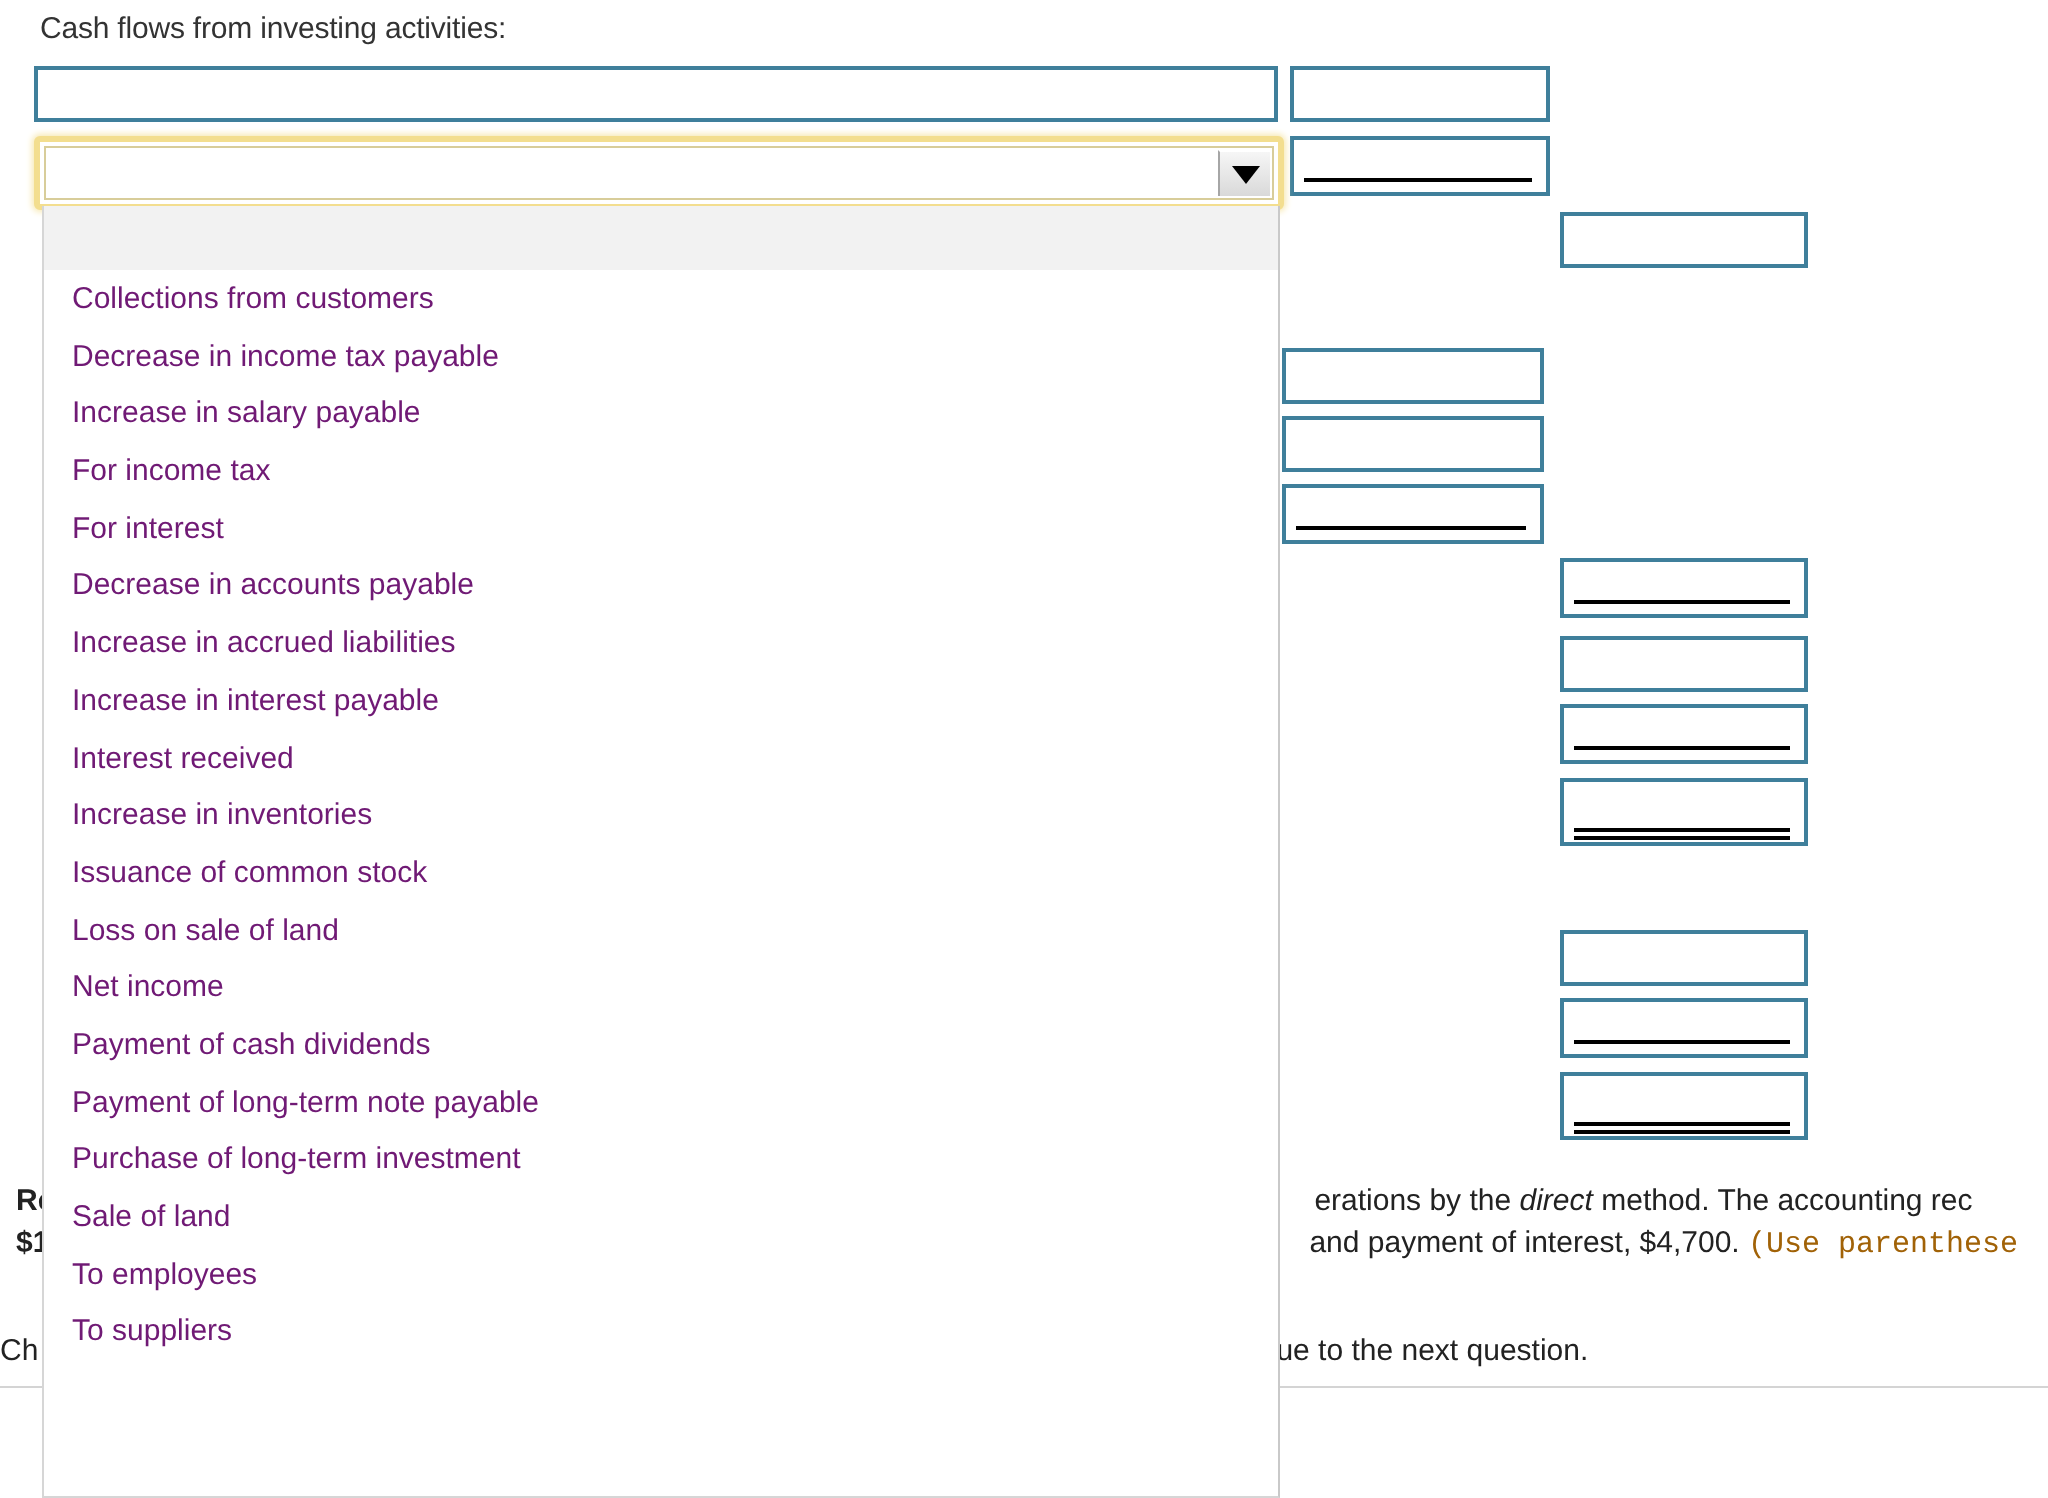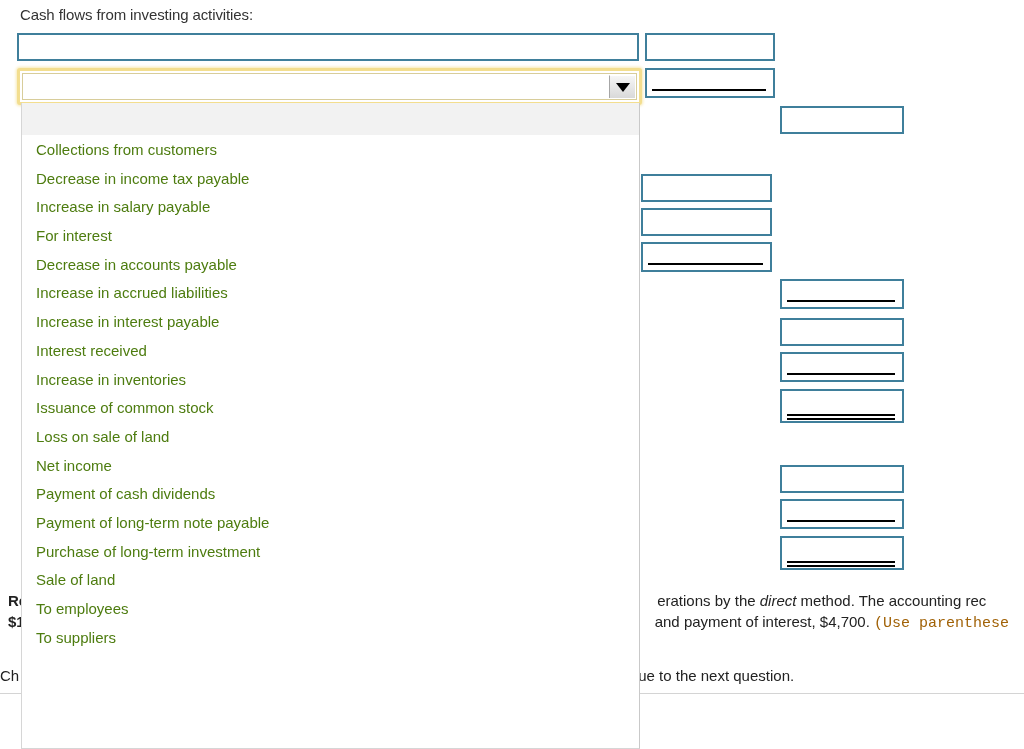--- a/index.html
+++ b/index.html
@@ -123,21 +123,21 @@
   #dropdown-option-blank {
     height: 32px;
     background: #f2f2f2;
     border-bottom: 1px solid #ffffff;
   }
   .dropdown-option {
     height: 28.7px;
     line-height: 28.7px;
     padding-left: 14px;
     font-size: 15px;
-    color: #4d7c0f;
+    color: #701a75;
     white-space: nowrap;
     overflow: hidden;
   }
 
   
   #requirement-block {
     position: absolute;
     left: 8px;
     top: 592px;
     width: 1016px;
@@ -258,20 +258,21 @@
     </div>
   </div>
 </div>
 
 <div id="dropdown-panel">
   <div id="dropdown-option-blank"></div>
   <div id="dropdown-options">
       <div class="dropdown-option">Collections from customers</div>
       <div class="dropdown-option">Decrease in income tax payable</div>
       <div class="dropdown-option">Increase in salary payable</div>
+      <div class="dropdown-option">For income tax</div>
       <div class="dropdown-option">For interest</div>
       <div class="dropdown-option">Decrease in accounts payable</div>
       <div class="dropdown-option">Increase in accrued liabilities</div>
       <div class="dropdown-option">Increase in interest payable</div>
       <div class="dropdown-option">Interest received</div>
       <div class="dropdown-option">Increase in inventories</div>
       <div class="dropdown-option">Issuance of common stock</div>
       <div class="dropdown-option">Loss on sale of land</div>
       <div class="dropdown-option">Net income</div>
       <div class="dropdown-option">Payment of cash dividends</div>

